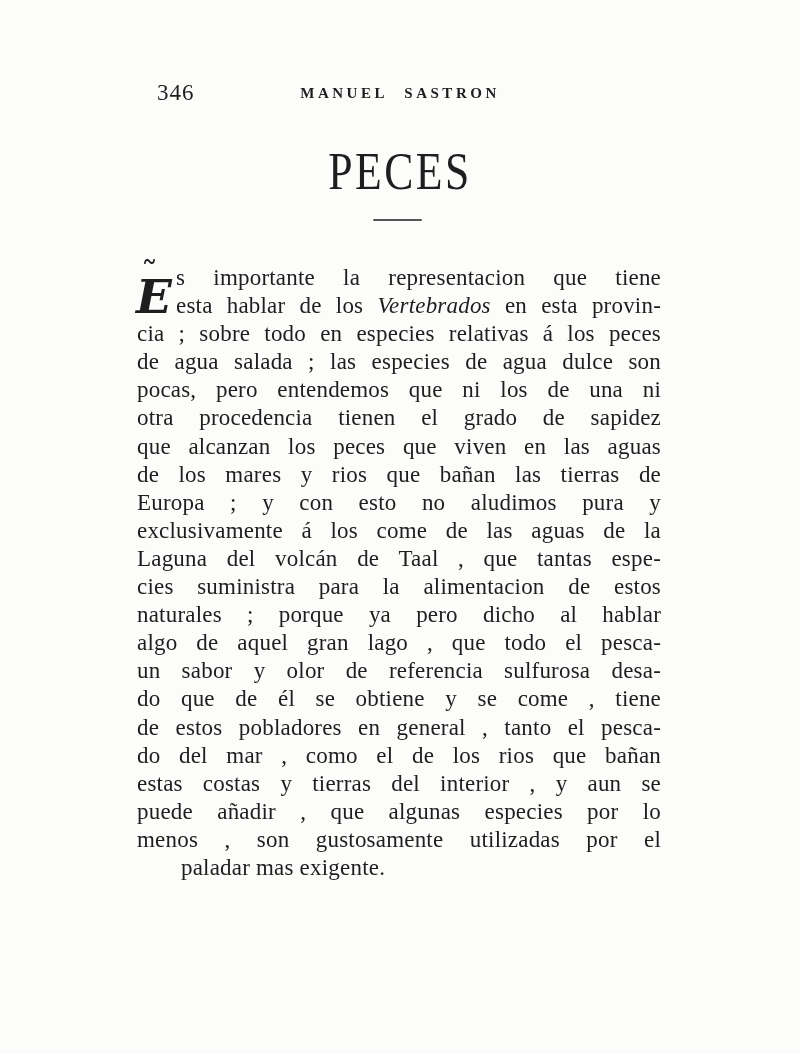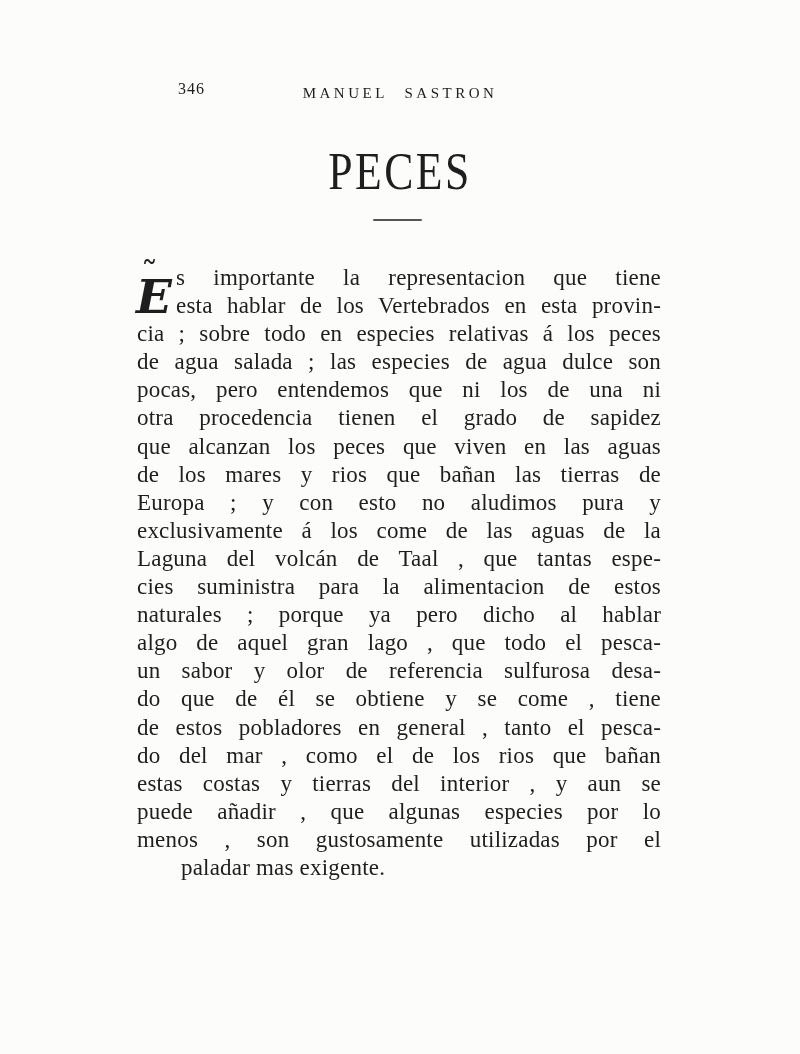--- a/index.html
+++ b/index.html
@@ -9,29 +9,30 @@
   html,body{margin:0;padding:0;background:#fff;}
   .page{
     position:relative;
     width:800px;height:1054px;
     background:var(--paper);
     color:var(--ink);
     font-family:"Liberation Serif", serif;
     overflow:hidden;
   }
   .pagenum{
-    position:absolute;left:178px;top:80px;
-    font-size:16px;letter-spacing:1px;
+    position:absolute;left:157px;top:80px;
+    font-size:23px;letter-spacing:1px;
   }
   .runhead{
     position:absolute;left:0;right:0;top:85px;
     text-align:center;
     font-size:15px;
     letter-spacing:3.5px;
     word-spacing:10px;
+    font-weight:bold;
   }
   .title{
     position:absolute;left:0;right:0;top:142px;
     margin:0;
     text-align:center;
     font-weight:normal;
     font-size:52px;
     letter-spacing:3px;
     transform:scaleX(0.84);
     transform-origin:center;
@@ -52,21 +53,21 @@
   .line{
     text-align:justify;
     text-align-last:justify;
     -moz-text-align-last:justify;
     height:28.1px;
     overflow:visible;
     white-space:normal;
   }
   .line.cap-indent{padding-left:39px;}
   .line.last{text-align-last:left;margin-left:44px;-moz-text-align-last:left;}
-  .it{}
+  .it{font-style:italic;}
   .dropcap{
     position:absolute;left:-3px;top:5px;
     width:40px;height:54px;
     font-family:"DejaVu Serif", serif;
     font-size:47px;line-height:1;
     font-weight:bold;
   }
   .dropcap .cap-letter{
     position:absolute;left:2px;top:4px;
     font-style:italic;

